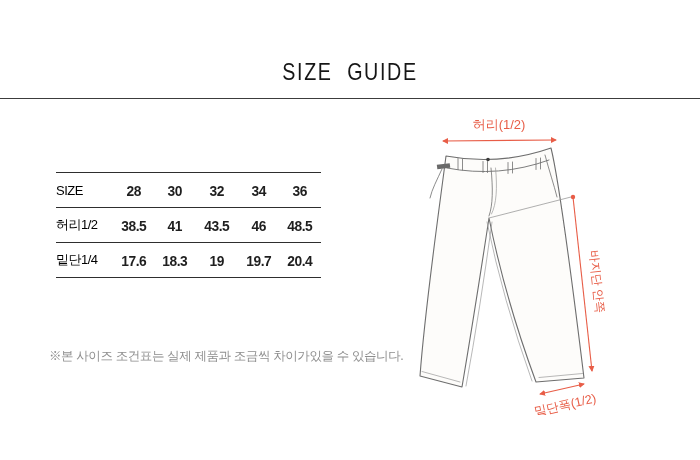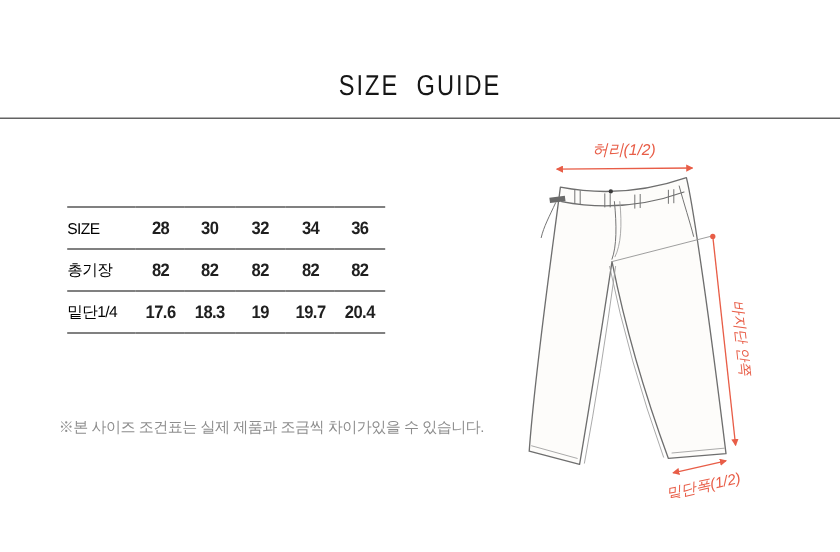--- a/index.html
+++ b/index.html
@@ -32,21 +32,21 @@
   .size-table td {
     width:41px; text-align:center; font-size:15px; font-weight:700;
     color:#1f1f1f; letter-spacing:-0.5px; transform:scaleX(0.92);
   }
   
   .note {
     position:absolute; left:49px; top:348px; font-size:12.5px;
     color:#8d8d8d; letter-spacing:-0.4px;text-align:right;
   }
   
-  .figure { position:absolute; left:420px; top:110px; width:240px; height:305px;font-style:italic; }
+  .figure { position:absolute; left:399px; top:110px; width:240px; height:305px; }
   .figure svg { display:block; }
   .ann-text { font-family:"Liberation Sans", sans-serif; }
 </style>
 </head>
 <body>
 
 <div class="page">
 
   <h1 class="title">SIZE GUIDE</h1>
   <div class="divider"></div>
@@ -55,26 +55,26 @@
     <tbody>
         <tr>
       <th class="lbl">SIZE</th>
       <td>28</td>
       <td>30</td>
       <td>32</td>
       <td>34</td>
       <td>36</td>
     </tr>
     <tr>
-      <th class="lbl">총기장</th>
-      <td>82</td>
-      <td>82</td>
-      <td>82</td>
-      <td>82</td>
-      <td>82</td>
+      <th class="lbl">허리1/2</th>
+      <td>38.5</td>
+      <td>41</td>
+      <td>43.5</td>
+      <td>46</td>
+      <td>48.5</td>
     </tr>
     <tr>
       <th class="lbl">밑단1/4</th>
       <td>17.6</td>
       <td>18.3</td>
       <td>19</td>
       <td>19.7</td>
       <td>20.4</td>
     </tr>
   </tbody>

